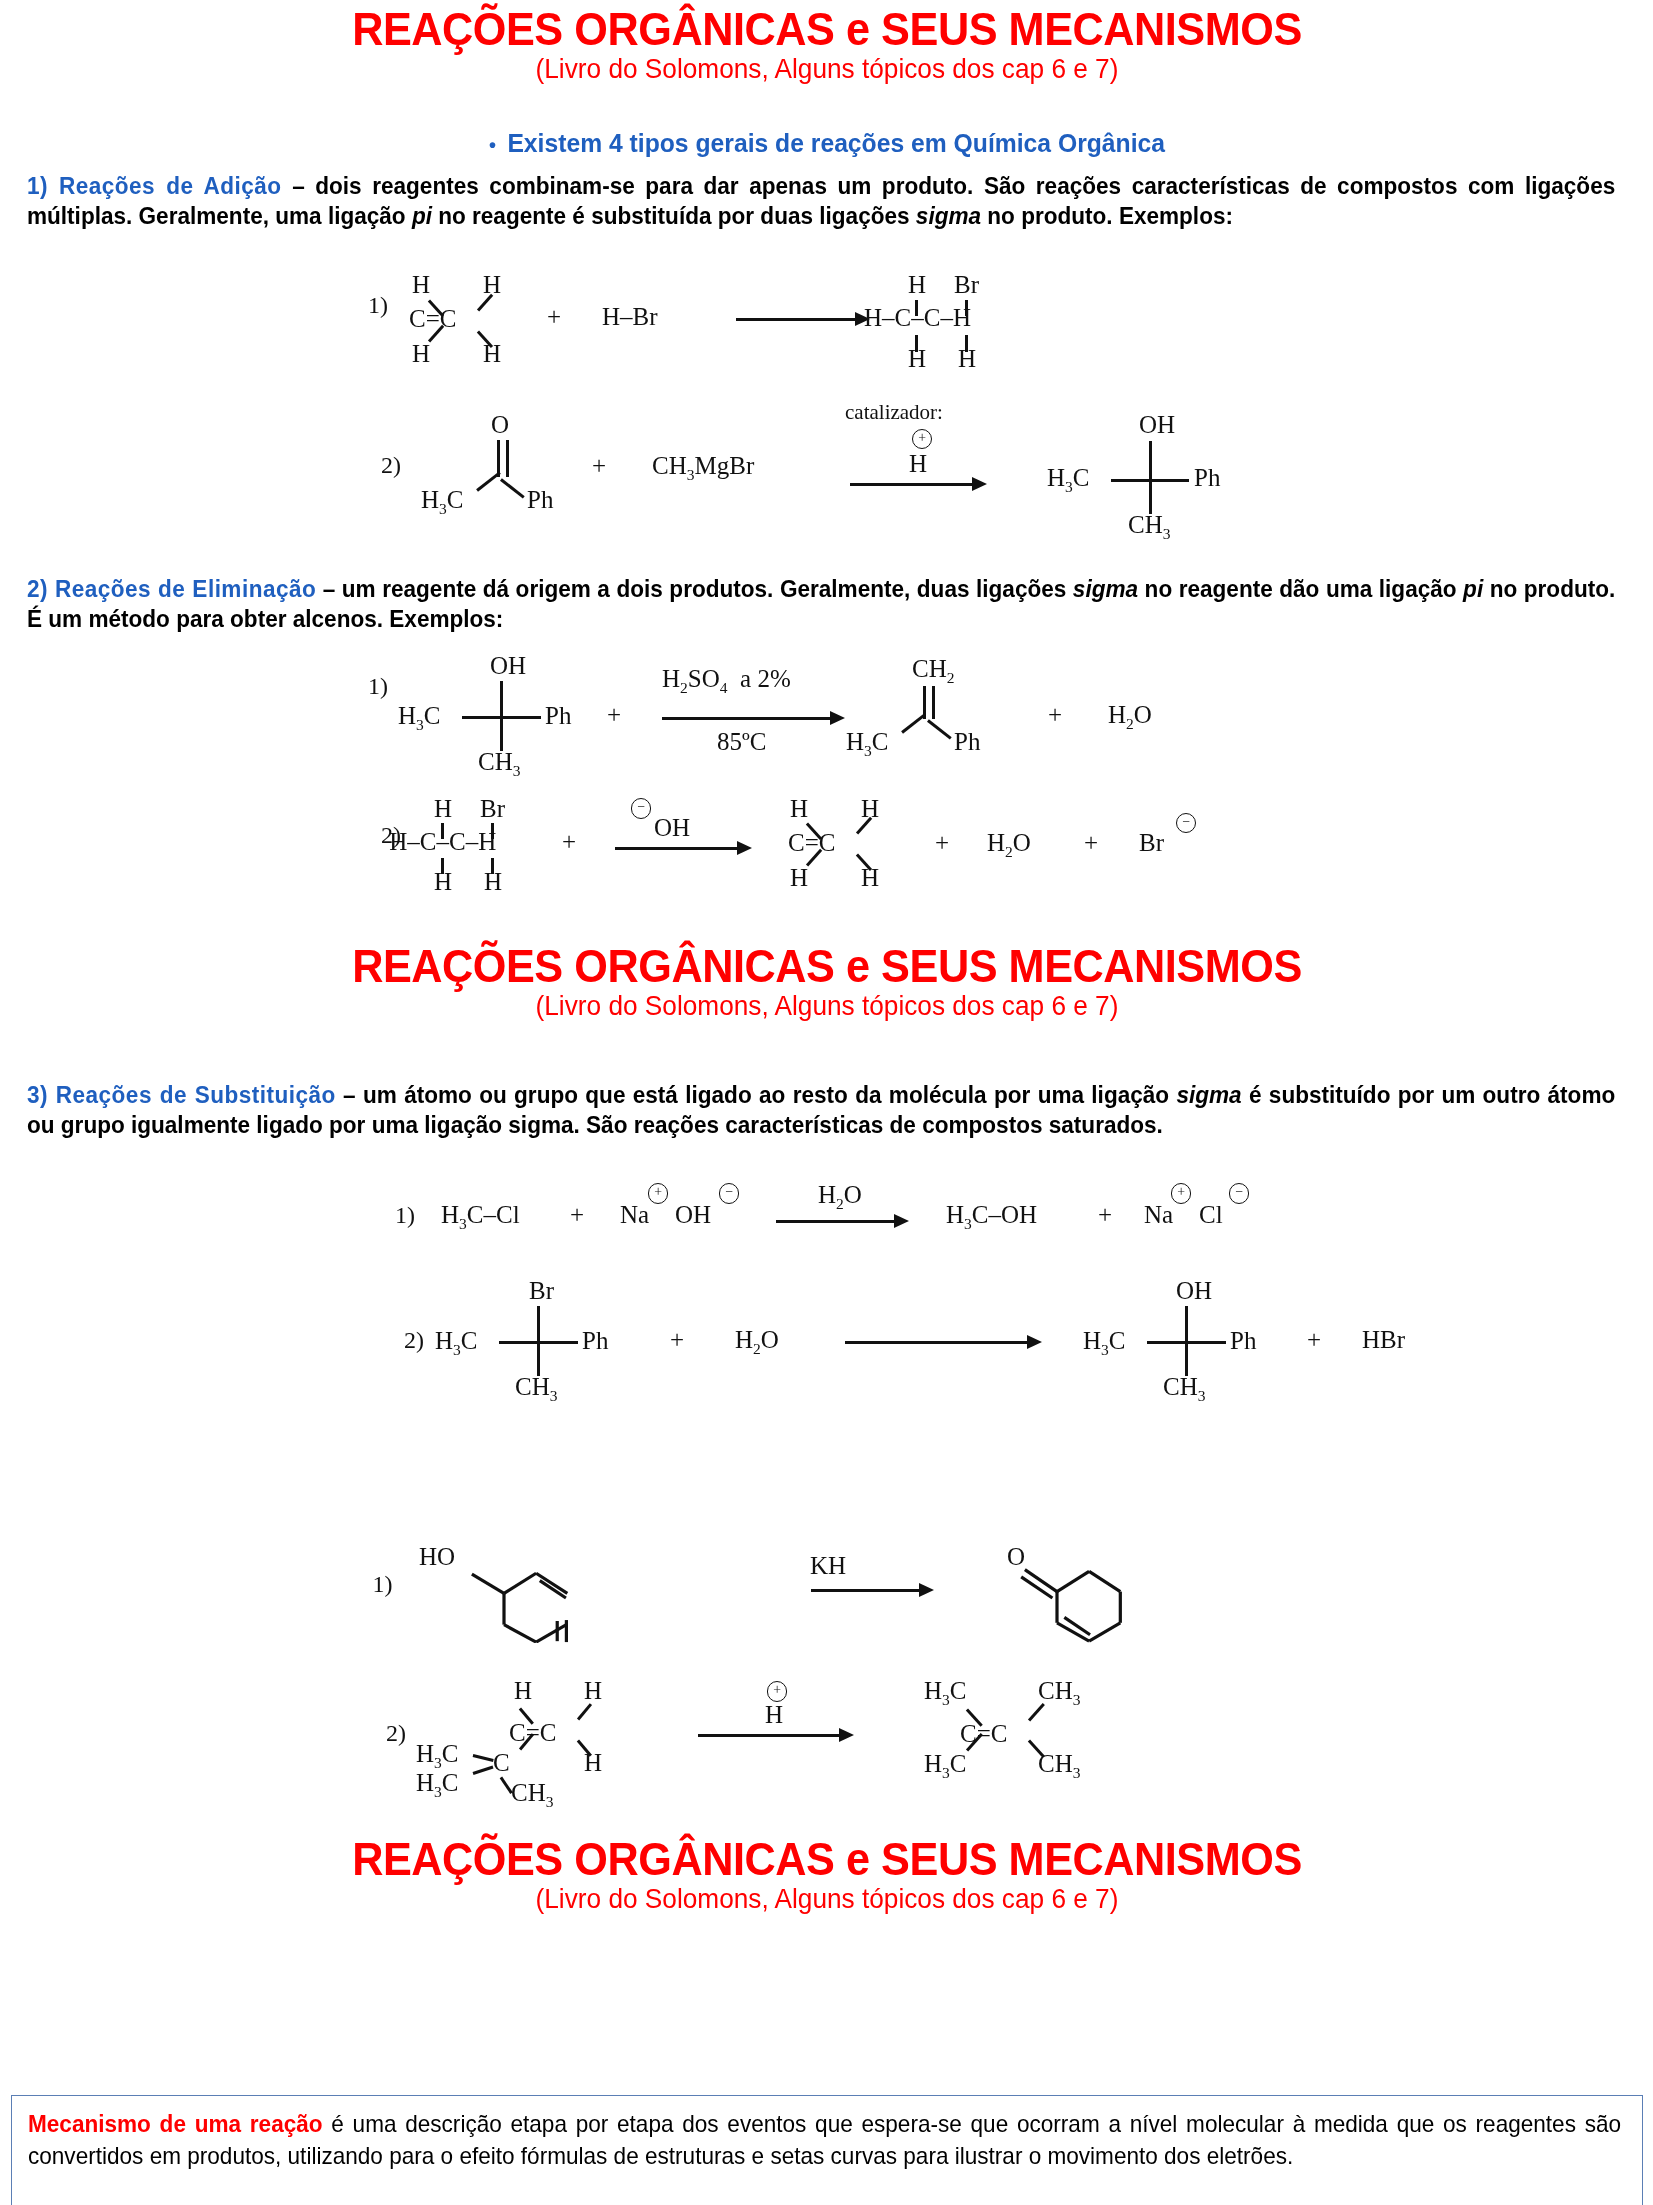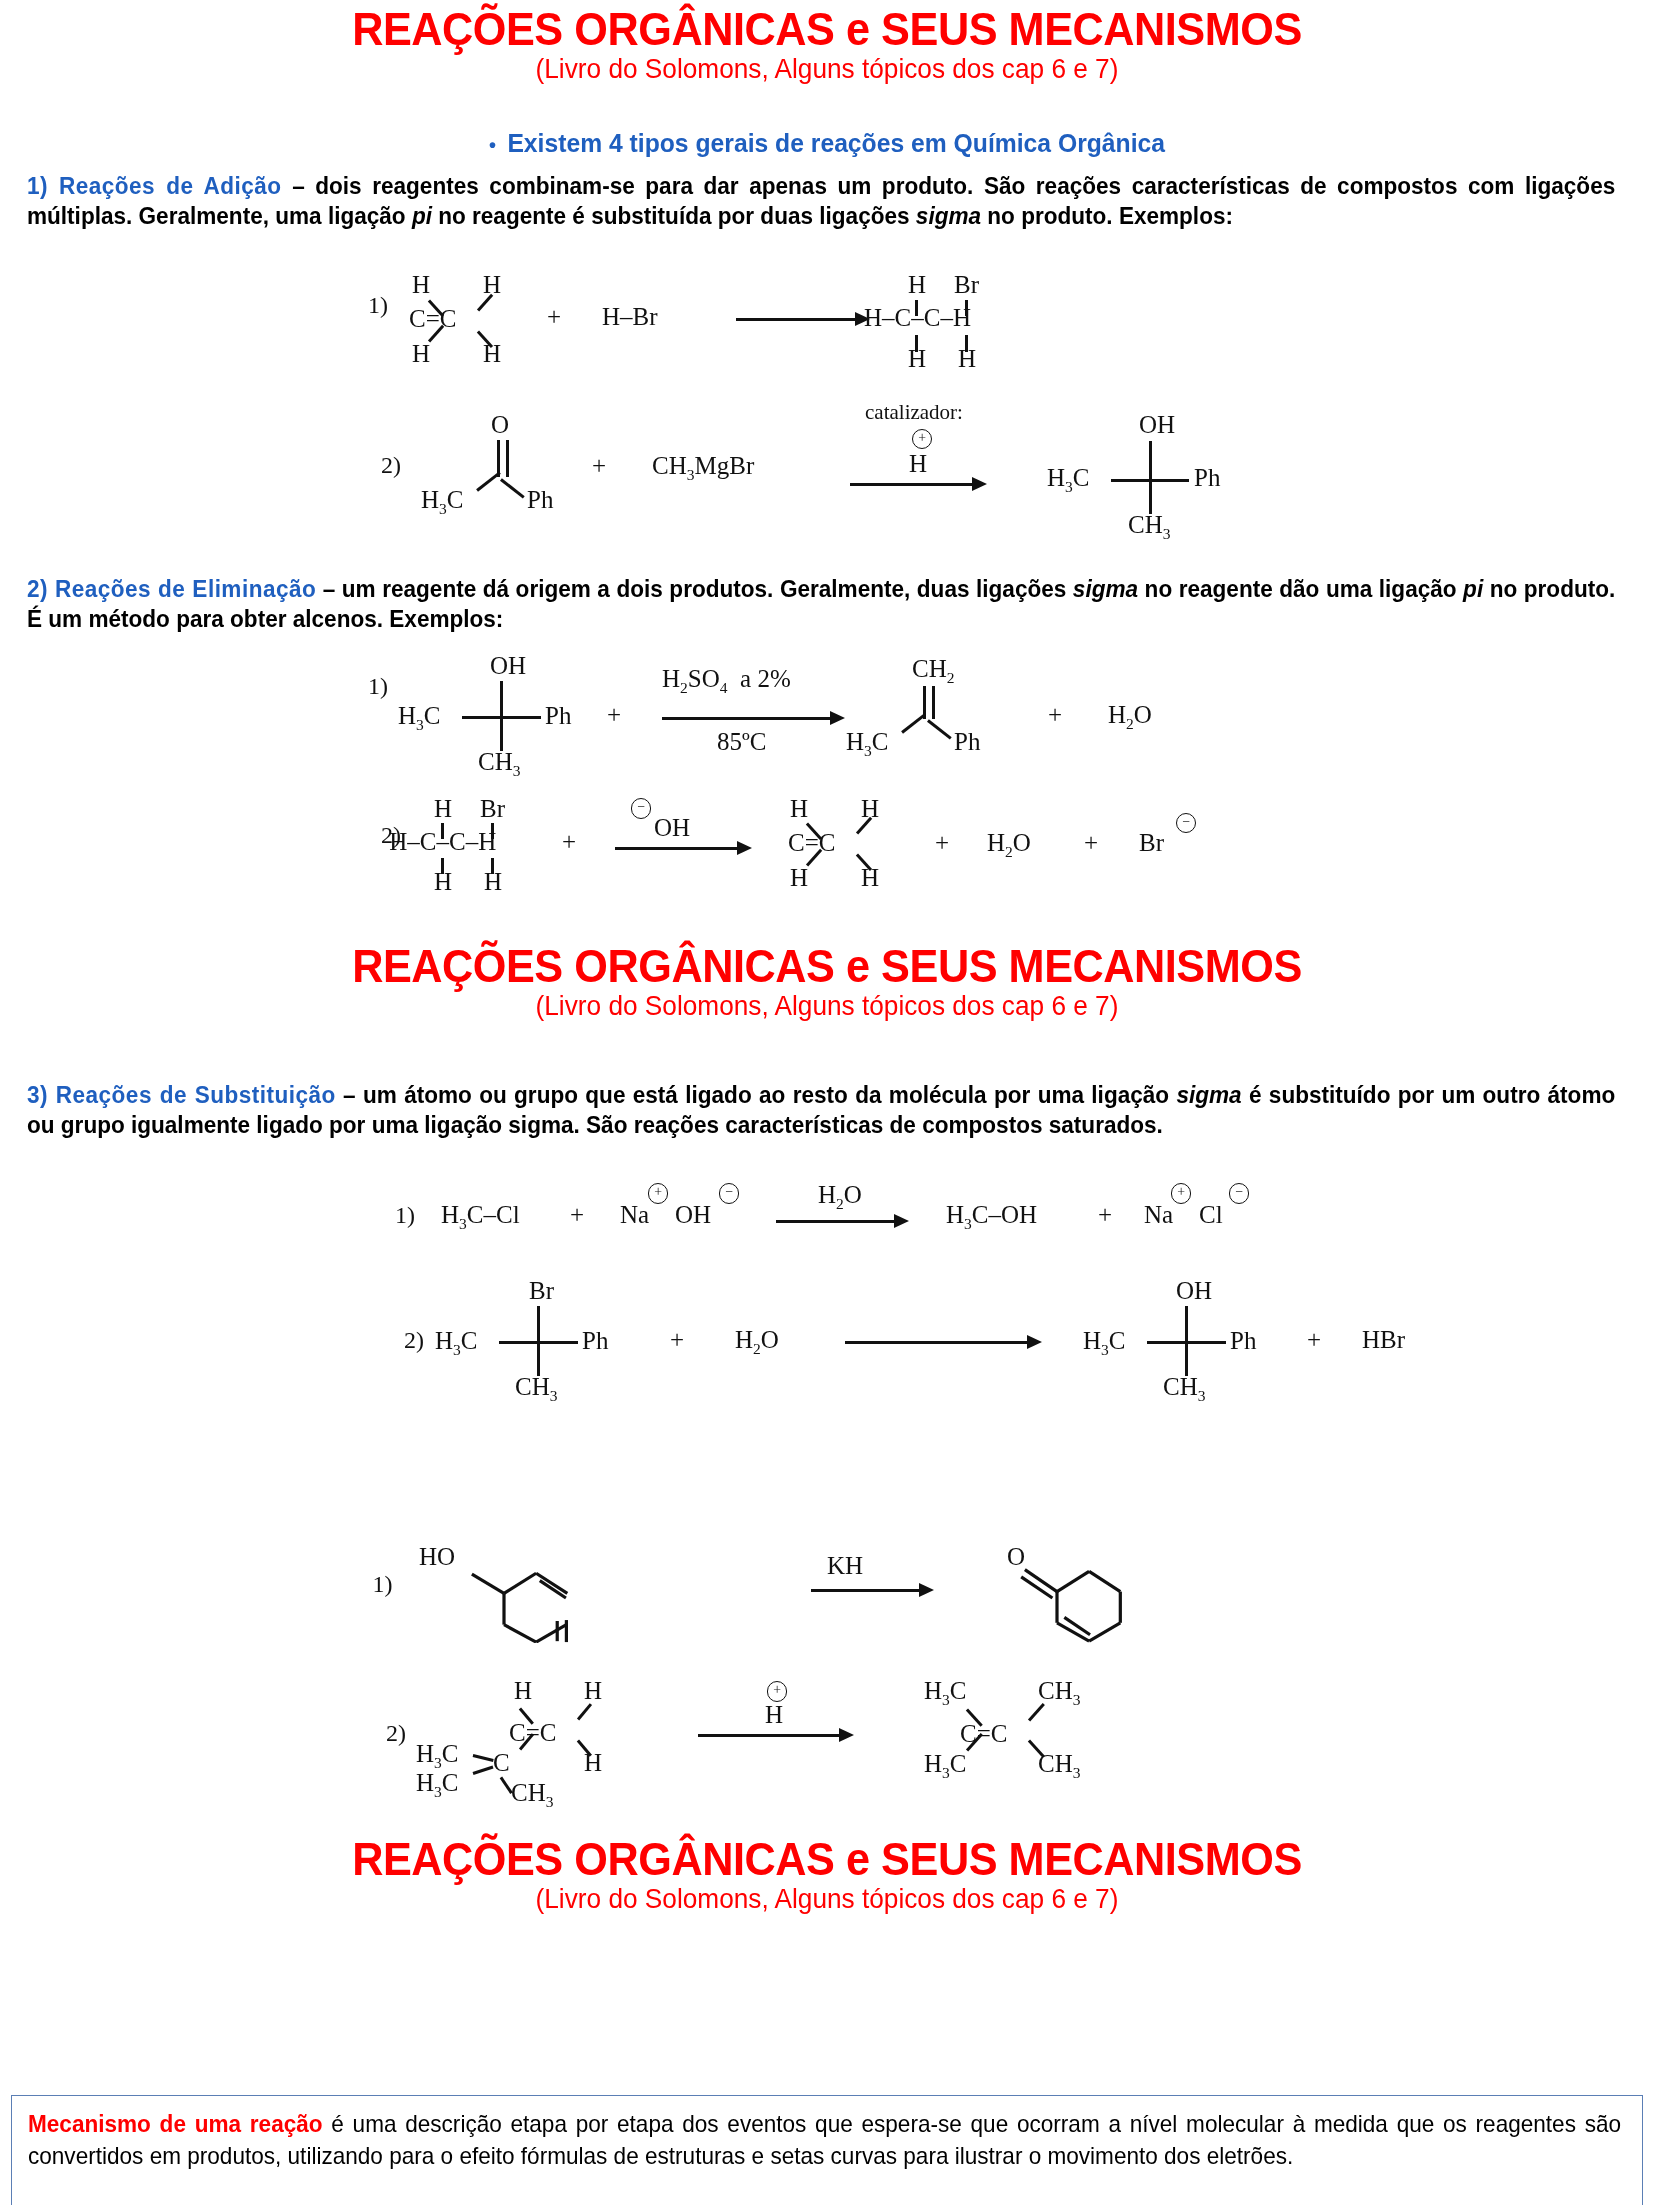--- a/index.html
+++ b/index.html
@@ -179,21 +179,21 @@
     <i class="bond-v" style="left:116px;top:36px;height:37px;"></i>
     <i class="bond-v" style="left:125px;top:36px;height:37px;"></i>
     <i class="bond-d" style="left:96px;top:85px;width:28.5px;transform:rotate(-38deg);"></i>
     <i class="bond-d" style="left:120px;top:74px;width:28.5px;transform:rotate(38deg);"></i>
     <span class="abs chem" style="left:40px;top:82px;">H<sub>3</sub>C</span>
     <span class="abs chem" style="left:146px;top:82px;">Ph</span>
 
     <span class="abs chem" style="left:211px;top:48px;">+</span>
     <span class="abs chem" style="left:271px;top:48px;">CH<sub>3</sub>MgBr</span>
 
-    <span class="abs chem sm" style="left:464px;top:-3.7px;margin-left:20px;">catalizador:</span>
+    <span class="abs chem sm" style="left:464px;top:-3.7px;">catalizador:</span>
     <span class="abs charge" style="left:531px;top:25px;">+</span>
     <span class="abs chem" style="left:528px;top:46px;">H</span>
     <div class="abs arrow" style="left:469px;top:79px;width:138px;">
       <span class="shaft" style="width:123px;"></span>
         <span class="head" style="left:122px;"></span>
     </div>
 
     <span class="abs chem" style="left:758px;top:7.4px;">OH</span>
     <i class="bond-v" style="left:768px;top:37px;height:39px;"></i>
     <i class="bond-h" style="left:730px;top:75px;width:78px;"></i>
@@ -357,21 +357,21 @@
         <path d="M150 18 L218 62"></path>
         <path d="M158 34 L215 72"></path>
         <path d="M80 62 L80 130"></path>
         <path d="M80 130 L150 168"></path>
         <path d="M216 120 L216 168"></path>
         <path d="M196 122 L196 166"></path>
         <path d="M150 168 L216 130"></path>
       </g>
     </svg>
 
-    <span class="abs chem" style="left:459px;top:27px;">KH</span>
+    <span class="abs chem" style="left:442px;top:27px;">KH</span>
     <div class="abs arrow" style="left:443px;top:64px;width:124px;">
       <span class="shaft" style="width:109px;"></span>
         <span class="head" style="left:108px;"></span>
     </div>
 
     <span class="abs chem" style="left:639px;top:17.5px;">O</span>
     <svg class="abs" style="left:652px;top:40px;" width="152" height="78" viewBox="0 0 330 170">
       <g stroke="#111" stroke-width="7" fill="none">
         <path d="M10 10 L80 58"></path>
         <path d="M2 26 L70 72"></path>

